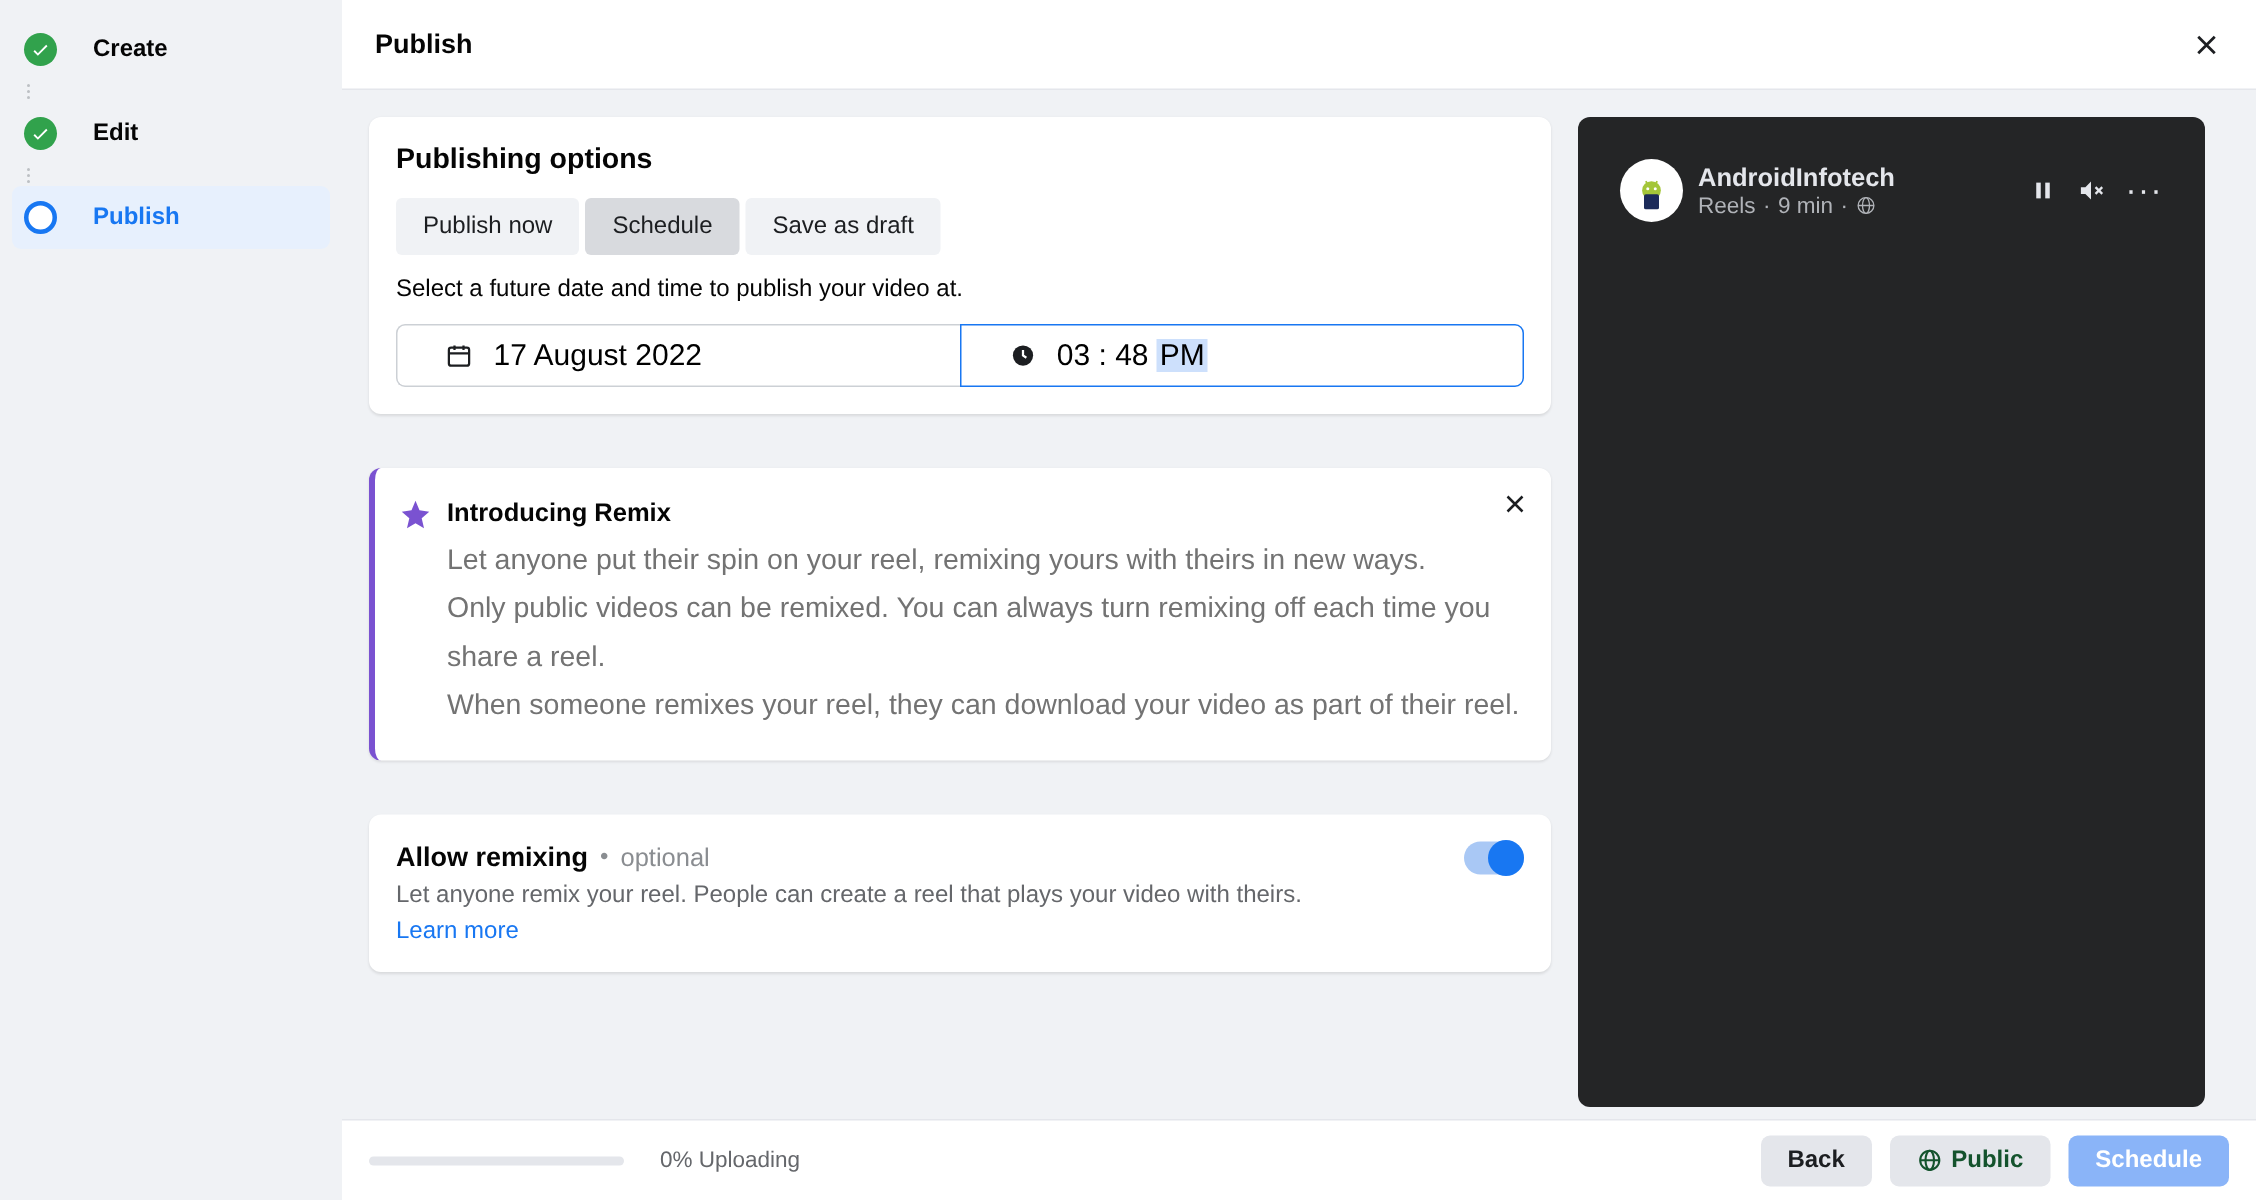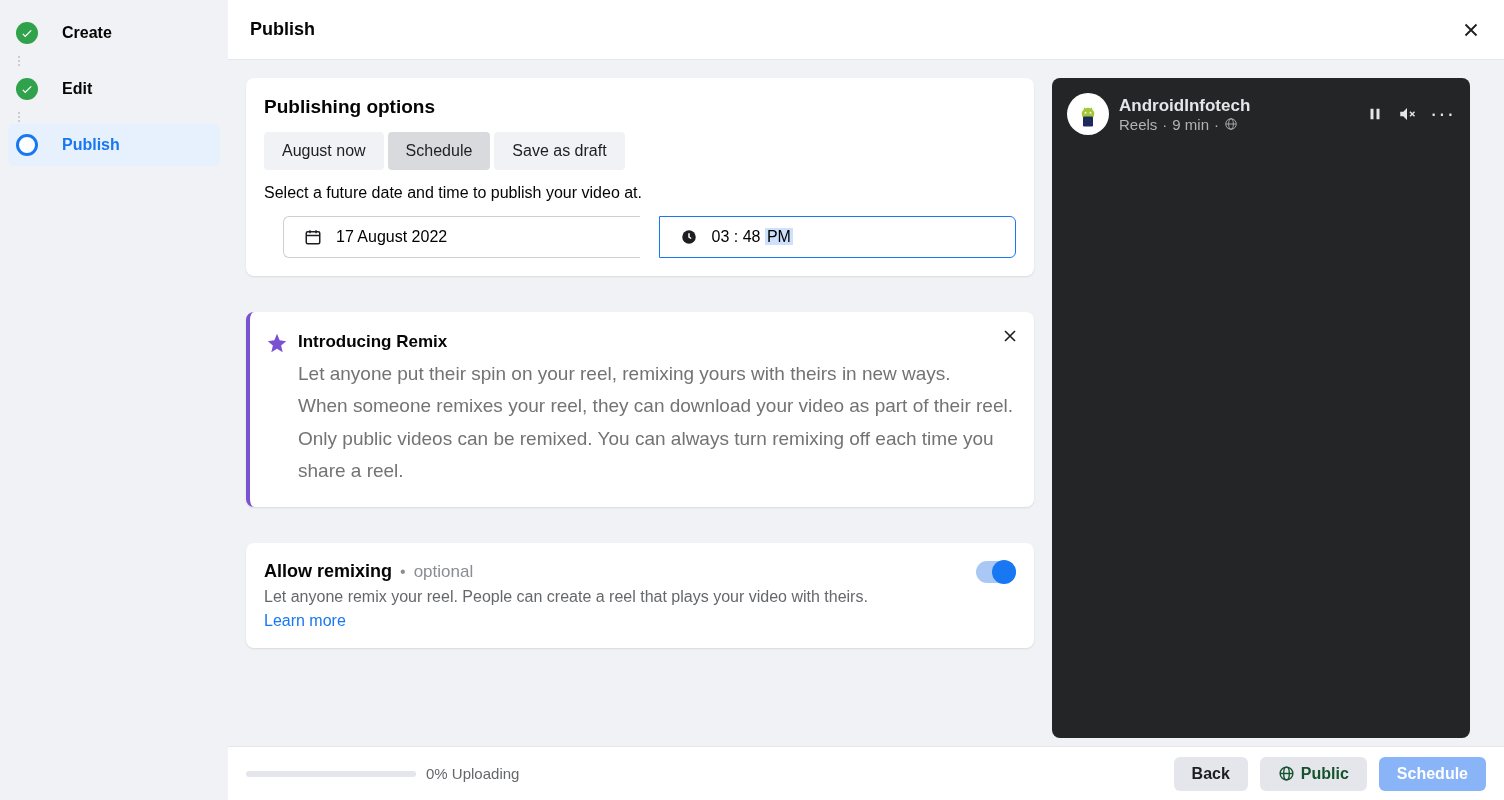--- a/index.html
+++ b/index.html
@@ -21,51 +21,51 @@
 .close-icon { width: 22px; height: 22px; cursor: pointer; color: #1c1e21; }
 .content-wrap { flex: 1; background: #f0f2f5; display: flex; gap: 18px; padding: 18px; overflow: auto; position: relative; }
 .left-col { flex: 1; display: flex; flex-direction: column; gap: 36px; max-width: 788px; }
 .card { background: #fff; border-radius: 8px; padding: 18px; box-shadow: 0 1px 2px rgba(0,0,0,0.1); }
 .card-title { font-size: 19px; font-weight: 700; color: #050505; margin-bottom: 14px; }
 .segment { display: inline-flex; gap: 4px; margin-bottom: 14px; }
 .segment-btn { padding: 10px 18px; border: none; background: #f0f2f5; color: #1c1e21; font-size: 16px; font-weight: 500; border-radius: 4px; cursor: pointer; }
 .segment-btn.selected { background: #d8dade; }
 .helper-text { font-size: 16px; color: #050505; margin-bottom: 14px; }
 .dt-row { display: flex; }
-.dt-cell { flex: 1; display: flex; align-items: center; gap: 14px; border: 1px solid #ccd0d5; padding: 10px 20px; height: 42px; font-size: 16px; cursor: pointer; margin-left: 19px; }
+.dt-cell { flex: 1; display: flex; align-items: center; gap: 14px; border: 1px solid #ccd0d5; padding: 10px 32px; height: 42px; font-size: 20px; cursor: pointer; }
 .dt-cell.date { border-radius: 6px 0 0 6px; border-right: none; }
 .dt-cell.time { border-radius: 0 6px 6px 0; border: 1.5px solid #1877f2; }
 .dt-icon { width: 18px; height: 18px; color: #1c1e21; }
 .time-text .pm { background: #cde0fc; padding: 0 2px; }
 .remix-card { border-left: 4px solid #7a52d1; position: relative; padding: 20px 18px 20px 48px; }
 .remix-star { position: absolute; left: 16px; top: 20px; color: #7a52d1; width: 22px; height: 22px; }
 .remix-title { font-size: 17px; font-weight: 700; color: #050505; margin-bottom: 6px; }
 .remix-body { font-size: 19px; color: #737373; line-height: 1.7; }
 .remix-close { position: absolute; right: 14px; top: 14px; cursor: pointer; color: #1c1e21; width: 20px; height: 20px; }
 .allow-card { display: flex; flex-direction: column; gap: 6px; position: relative; }
 .allow-head { display: flex; align-items: center; gap: 8px; }
 .allow-title { font-size: 18px; font-weight: 700; color: #050505; }
 .allow-dot { color: #8a8d91; }
 .allow-opt { font-size: 17px; color: #8a8d91; }
 .allow-desc { font-size: 16px; color: #65676b; }
 .allow-link { font-size: 16px; color: #1877f2; text-decoration: none; cursor: pointer; }
 .toggle { position: absolute; right: 18px; top: 18px; width: 40px; height: 22px; background: #a9c8f5; border-radius: 11px; cursor: pointer; }
 .toggle-knob { position: absolute; right: 0; top: -1px; width: 24px; height: 24px; background: #1877f2; border-radius: 50%; }
-.preview { width: 418px; background: #242526; border-radius: 8px; padding: 15px; color: #e4e6eb; display: flex; flex-direction: column; min-height: 660px; }
+.preview { width: 418px; background: #242526; border-radius: 8px; padding: 28px; color: #e4e6eb; display: flex; flex-direction: column; min-height: 660px; }
 .preview-head { display: flex; align-items: center; gap: 10px; }
 .pv-avatar { width: 42px; height: 42px; border-radius: 50%; background: #fff; display: flex; align-items: center; justify-content: center; flex-shrink: 0; }
 .pv-avatar svg { width: 30px; height: 30px; }
 .pv-meta { flex: 1; }
 .pv-name { font-weight: 700; font-size: 17px; color: #e4e6eb; }
 .pv-sub { font-size: 15px; color: #b0b3b8; display: flex; align-items: center; gap: 5px; }
 .pv-actions { display: flex; gap: 14px; align-items: center; }
 .pv-actions svg { width: 18px; height: 18px; fill: #e4e6eb; cursor: pointer; }
 .pv-actions .dots { font-size: 22px; letter-spacing: 1px; cursor: pointer; color: #e4e6eb; line-height: 1; }
 .footer { height: 54px; background: #fff; display: flex; align-items: center; padding: 0 18px; border-top: 1px solid #e4e6eb; }
-.progress-wrap { display: flex; align-items: center; gap: 10px; flex: 1; }
+.progress-wrap { display: flex; align-items: center; gap: 24px; flex: 1; }
 .progress-bar { width: 170px; height: 6px; background: #e4e6eb; border-radius: 3px; }
 .progress-text { font-size: 15px; color: #65676b; }
 .footer-btns { display: flex; gap: 12px; }
 .btn { padding: 8px 18px; border: none; border-radius: 6px; font-size: 16px; font-weight: 600; cursor: pointer; display: flex; align-items: center; gap: 6px; }
 .btn-back { background: #e4e6eb; color: #1c1e21; }
 .btn-public { background: #e4e6eb; color: #14532d; }
 .btn-public svg { width: 17px; height: 17px; fill: #8a8d91; }
 .btn-schedule { background: #8ab4f8; color: #fff; }
 </style>
 </head>
@@ -111,21 +111,21 @@
         <path d="M18 6L6 18M6 6l12 12"></path>
       </svg>
   </div>
 
   <div class="content-wrap">
     <div class="left-col">
 
       <div class="card">
         <div class="card-title">Publishing options</div>
         <div class="segment">
-          <button class="segment-btn">August now</button>
+          <button class="segment-btn">Publish now</button>
           <button class="segment-btn selected">Schedule</button>
           <button class="segment-btn">Save as draft</button>
         </div>
         <div class="helper-text">Select a future date and time to publish your video at.</div>
         <div class="dt-row">
           <div class="dt-cell date">
             <svg class="dt-icon" viewBox="0 0 24 24" fill="currentColor">
                 <rect x="3" y="5" width="18" height="16" rx="2" fill="none" stroke="currentColor" stroke-width="2"></rect>
                 <line x1="3" y1="10" x2="21" y2="10" stroke="currentColor" stroke-width="2"></line>
                 <line x1="8" y1="3" x2="8" y2="7" stroke="currentColor" stroke-width="2"></line>
@@ -146,22 +146,22 @@
       <div class="card remix-card">
         <svg class="remix-star" viewBox="0 0 24 24" fill="currentColor">
             <path d="M12 2l2.9 6.9L22 10l-5.5 4.8L18.2 22 12 18.3 5.8 22l1.7-7.2L2 10l7.1-1.1z"></path>
           </svg>
         <svg class="remix-close" viewBox="0 0 24 24" stroke="currentColor" stroke-width="2" fill="none">
             <path d="M18 6L6 18M6 6l12 12"></path>
           </svg>
         <div class="remix-title">Introducing Remix</div>
         <div class="remix-body">
           <div>Let anyone put their spin on your reel, remixing yours with theirs in new ways.</div>
+          <div>Only public videos can be remixed. You can always turn remixing off each time you share a reel.</div>
           <div>When someone remixes your reel, they can download your video as part of their reel.</div>
-          <div>Only public videos can be remixed. You can always turn remixing off each time you share a reel.</div>
         </div>
       </div>
 
       <div class="card allow-card">
         <div class="allow-head">
           <span class="allow-title">Allow remixing</span>
           <span class="allow-dot">•</span>
           <span class="allow-opt">optional</span>
         </div>
         <div class="allow-desc">Let anyone remix your reel. People can create a reel that plays your video with theirs.</div>

